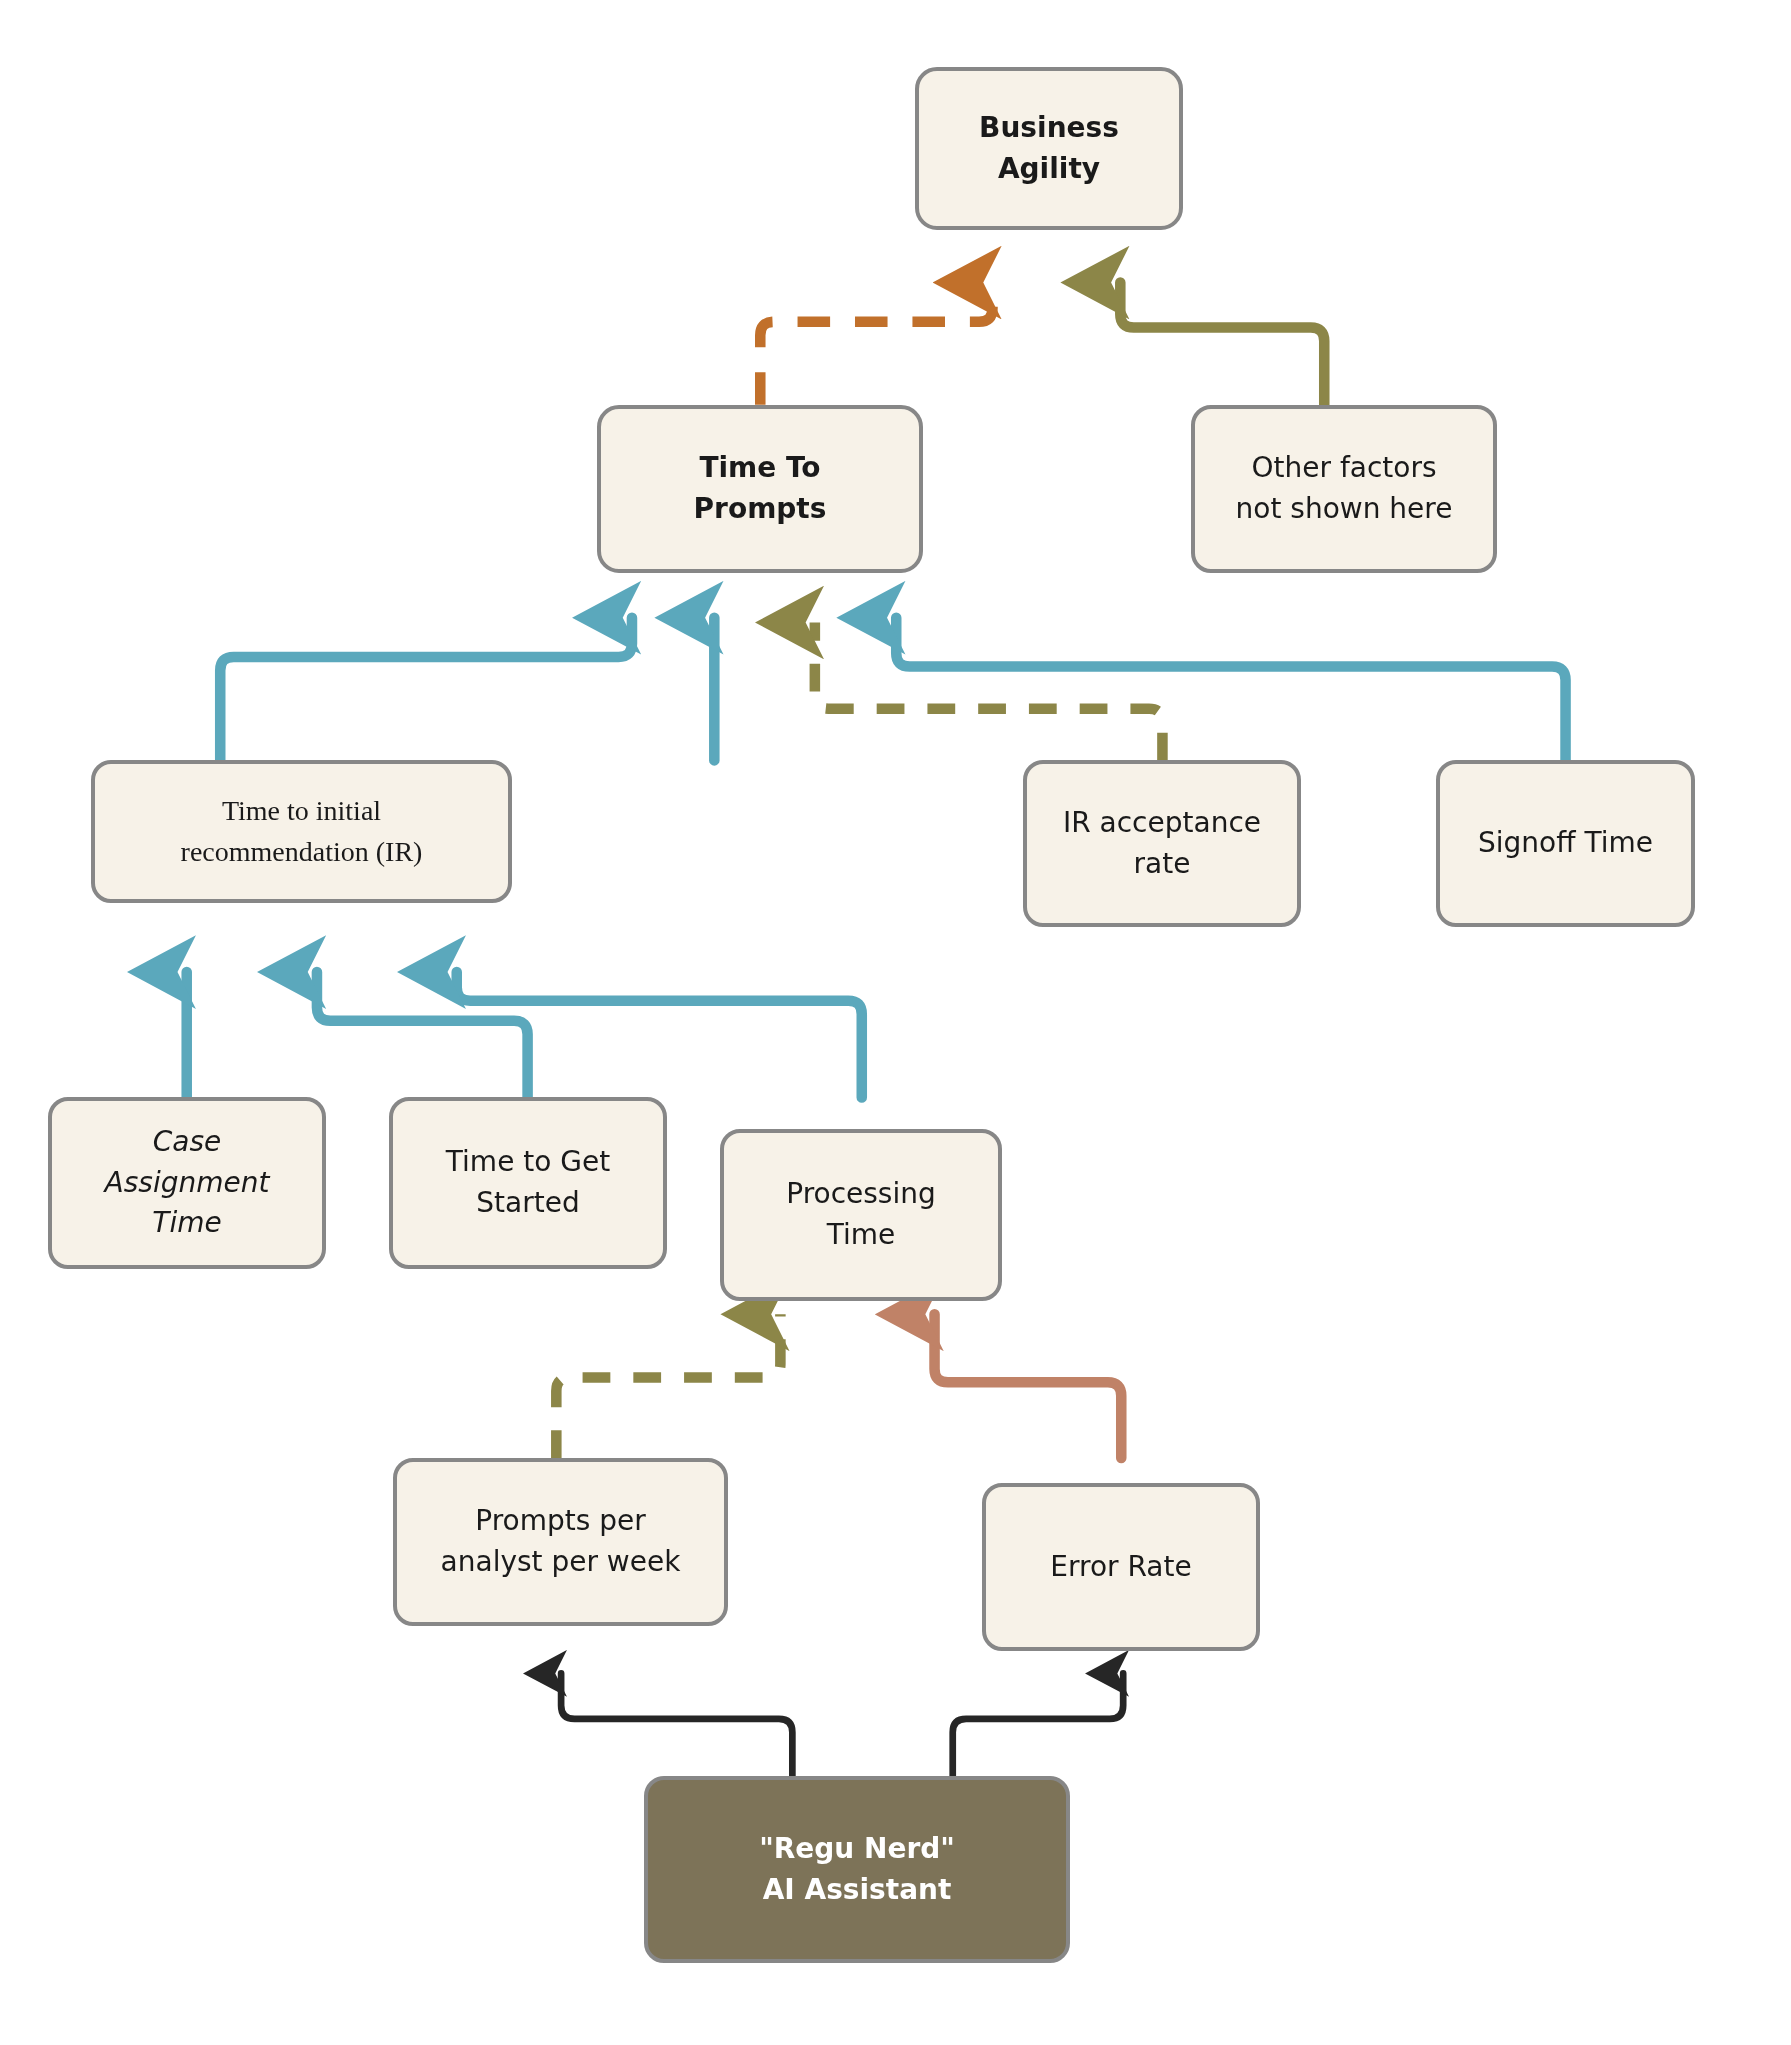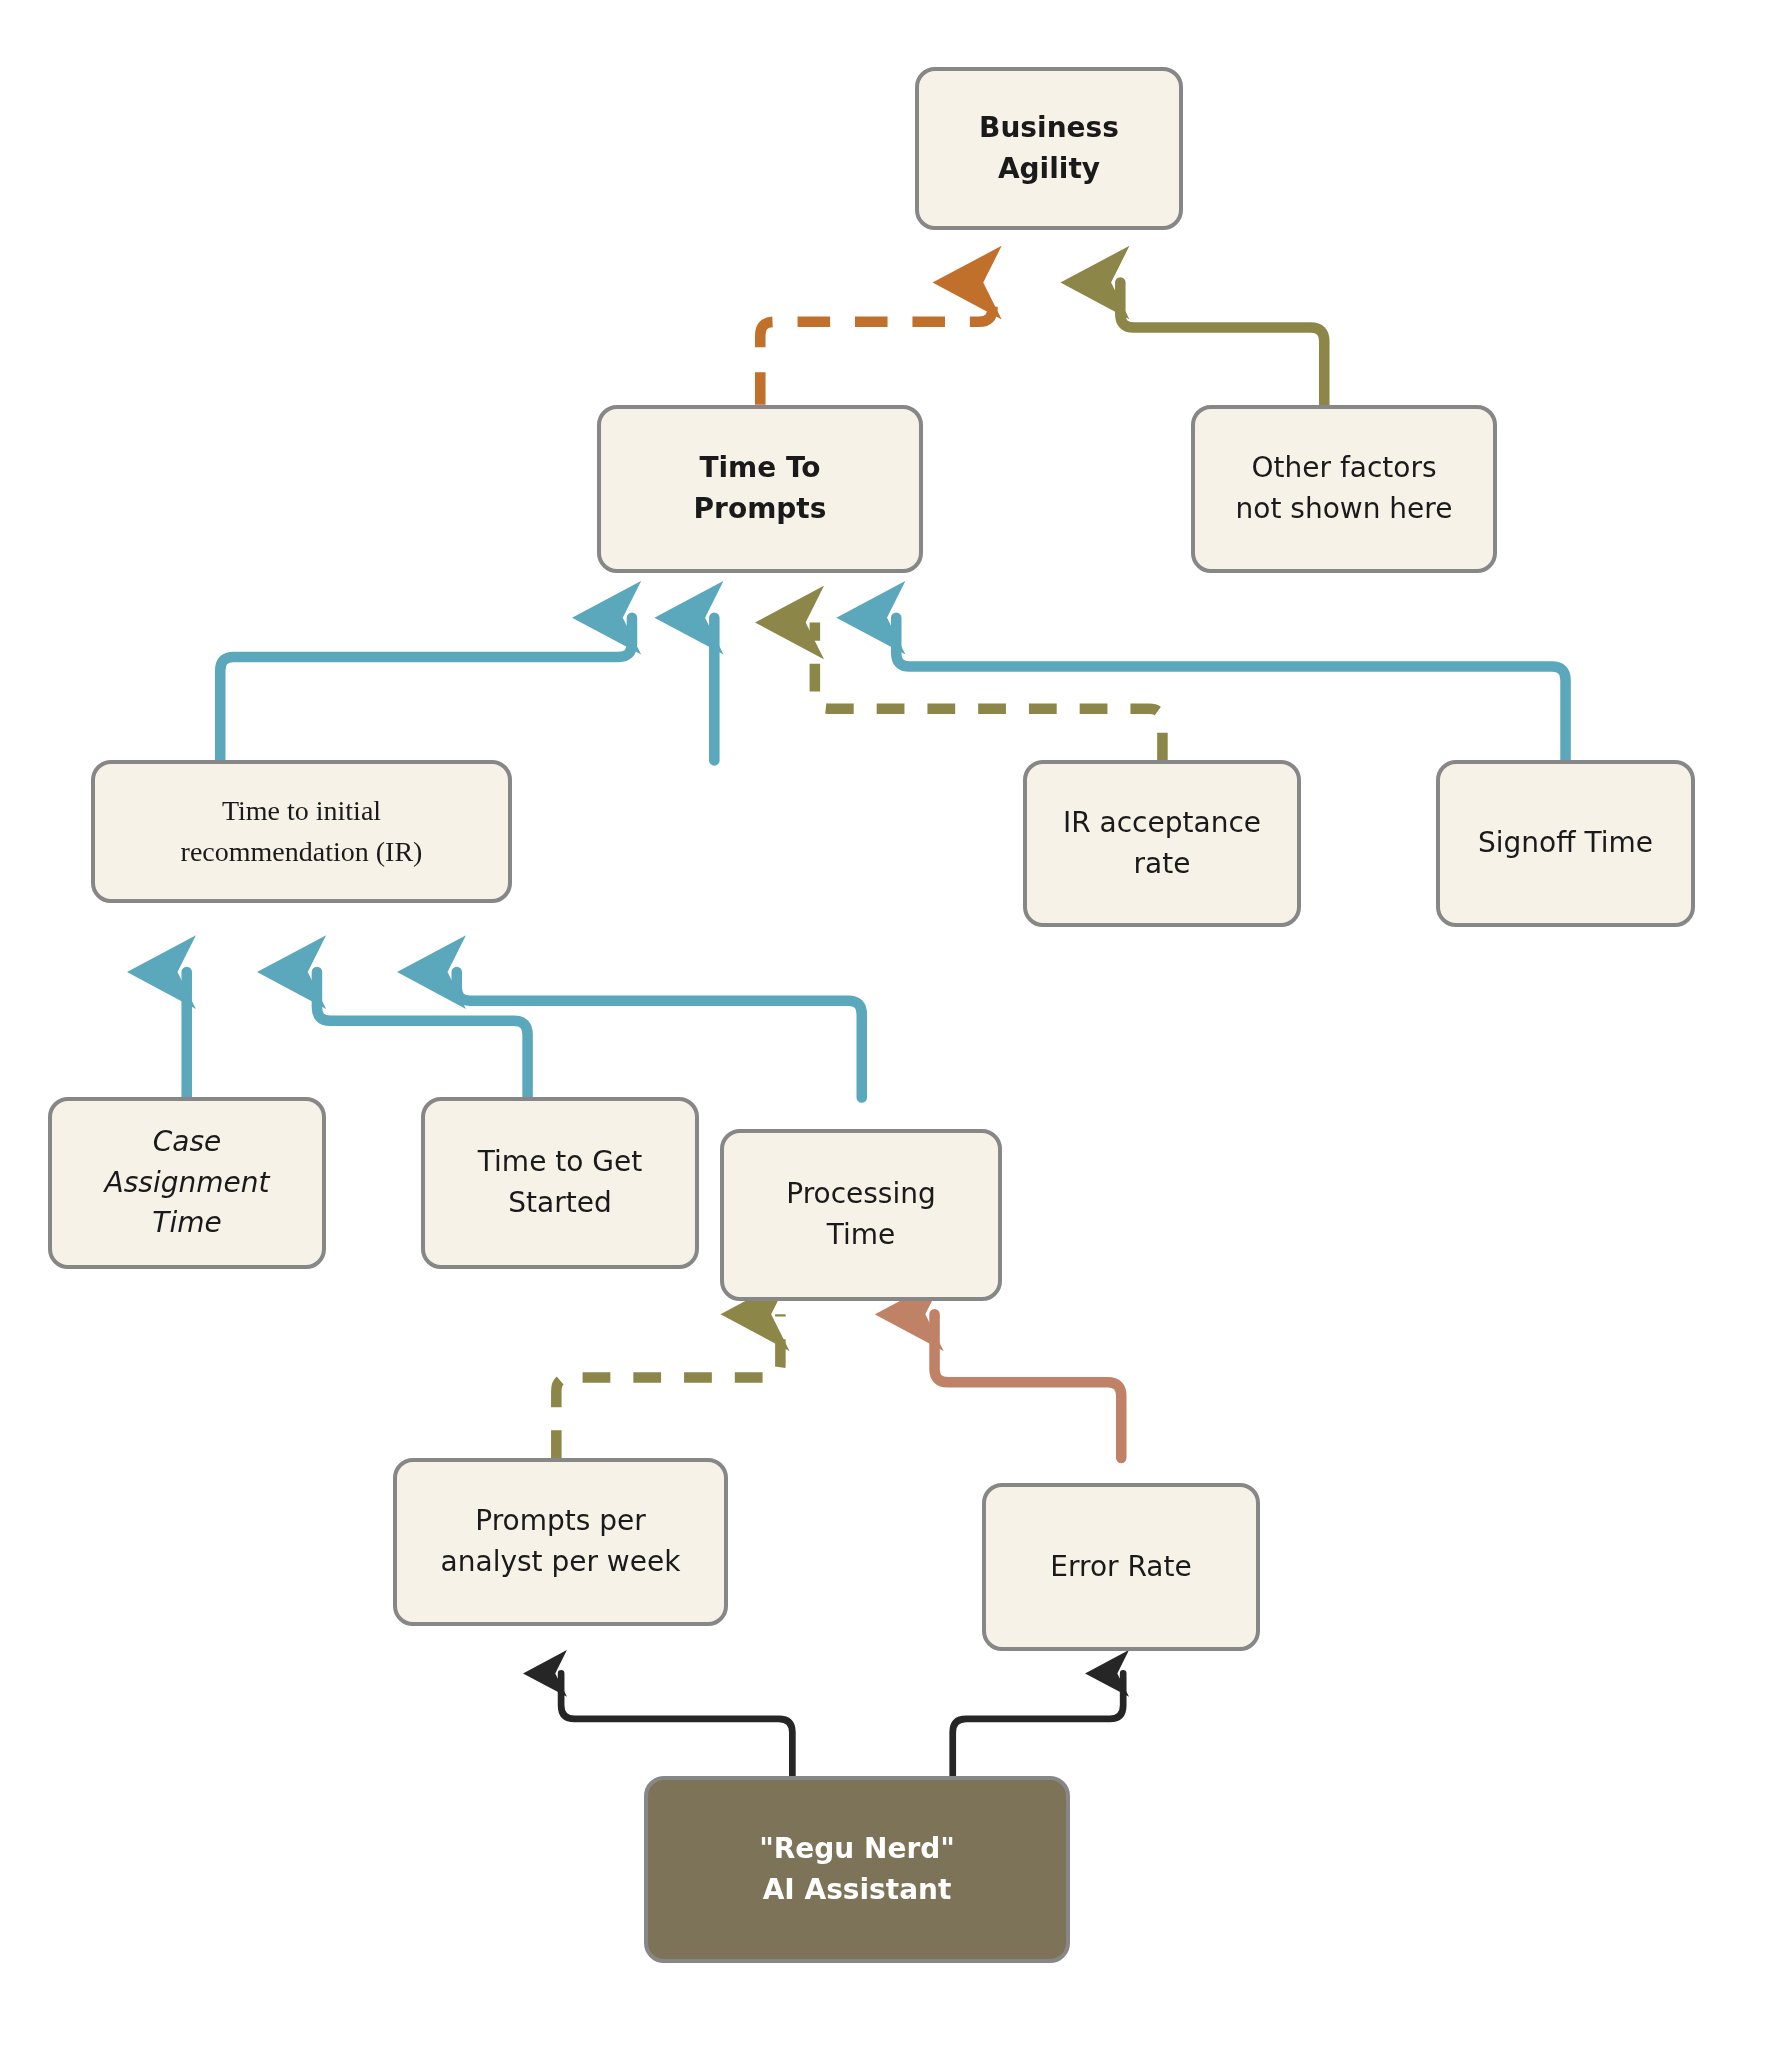--- a/index.html
+++ b/index.html
@@ -31,21 +31,21 @@
     display: flex;
     align-items: center;
     justify-content: center;
     text-align: center;
     color: #1a1a1a;
     font-size: 28px;
     line-height: 1.45;
     padding: 4.8px 10.5px;
     z-index: 5;
   }
-  .node.bold { font-weight: bold; }
+  .node.bold { font-weight: bold; border-radius: 22px; }
   .node.accent {
     background: #7D7358;
     color: #FFFFFF;
     font-weight: bold;
     border-color: #878787;
   }
   .node .label { white-space: pre-line; }
 </style>
 </head>
 <body>
@@ -128,21 +128,21 @@
   <div class="node" style="left:1436px; top:760px; width:259px; height:167px;">
     <span class="label">Signoff Time</span>
   </div>
 
   <div class="node" style="left:48px; top:1097px; width:278px; height:172px;font-style:italic;">
     <span class="label">Case
 Assignment
 Time</span>
   </div>
 
-  <div class="node" style="left:389px; top:1097px; width:278px; height:172px;margin-left:32px;">
+  <div class="node" style="left:389px; top:1097px; width:278px; height:172px;">
     <span class="label">Time to Get
 Started</span>
   </div>
 
   <div class="node" style="left:720px; top:1097px; width:282px; height:172px;margin-top:32px;">
     <span class="label">Processing
 Time</span>
   </div>
 
   <div class="node" style="left:393px; top:1458px; width:335px; height:168px;">

